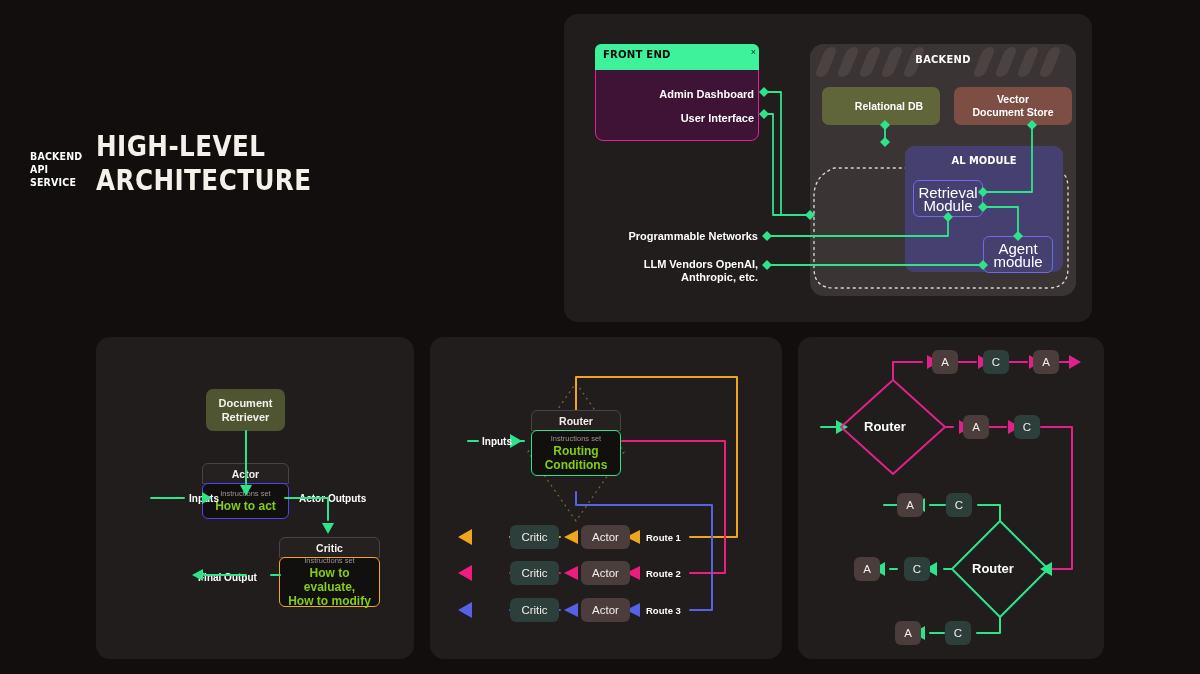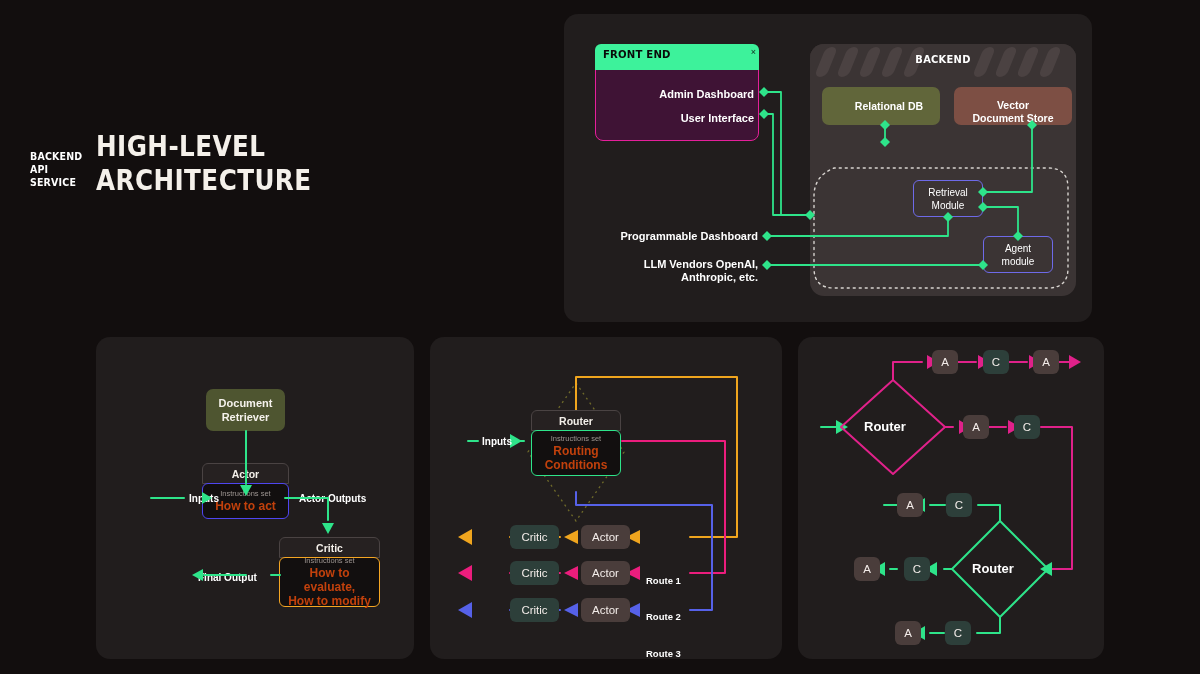--- a/index.html
+++ b/index.html
@@ -96,21 +96,21 @@
     letter-spacing: 0.3px;
     transform: scaleX(0.9);
   }
   .db-box {
     position: absolute; border-radius: 7px;
     display: flex; align-items: center; justify-content: center;
     text-align: center; font-size: 10.5px; font-weight: 700;
     color: #fff; line-height: 13px; padding: 0 4px;
   }
   #db-rel { left: 12px; top: 43px; width: 118px; height: 38px; background: #61663a; }
-  #db-vec { left: 144px; top: 43px; width: 118px; height: 38px; background: #7d4f44; align-items: flex-end; }
+  #db-vec { left: 144px; top: 43px; width: 118px; height: 38px; background: #7d4f44; }
 
   
   #api-boundary {
     position: absolute; left: 2px; top: 96px; width: 258px; height: 150px;
   }
   #api-label {
     position: absolute; left: 30px; top: 150px;
     font-family: "DejaVu Sans", sans-serif;
     font-weight: 700; font-size: 10.5px; line-height: 13px;
     color: #fff; letter-spacing: 0.2px;
@@ -123,21 +123,21 @@
   #ai-title {
     position: absolute; left: 0; right: 0; top: 8px; text-align: center;
     font-family: "DejaVu Sans", sans-serif;
     font-weight: 700; font-size: 11px; color: #fff;
     transform: scaleX(0.9);
   }
   .ai-box {
     position: absolute; border: 1.5px solid #6e6ae8; border-radius: 6px;
     background: transparent;
     display: flex; align-items: center; justify-content: center;
-    text-align: center; font-size: 10px; line-height: 13px;
+    text-align: center; font-size: 15px; line-height: 13px;
     color: #fff; font-weight: 400;
   }
   #ai-retrieval { left: 913px; top: 180px; width: 70px; height: 37px; }
   #ai-agent     { left: 983px; top: 236px; width: 70px; height: 37px; }
 
   
   .ext-label {
     position: absolute; text-align: right; white-space: pre-line;
     font-size: 11px; font-weight: 700; color: #fff; line-height: 13px;
   }
@@ -161,21 +161,21 @@
     background: #262121; height: 21px;
     display: flex; align-items: center; justify-content: center;
     font-size: 10.5px; font-weight: 700; color: #f3efe9;
   }
   .ic-body {
     border-radius: 6px; background: #120f0f;
     display: flex; flex-direction: column; align-items: center; justify-content: center;
     padding: 3px 6px; text-align: center; margin-top: -1px;
   }
   .ic-small { font-size: 7.5px; color: #9c9490; line-height: 10px; }
-  .ic-main { font-size: 12px; font-weight: 700; color: #c2410c; line-height: 14px; }
+  .ic-main { font-size: 12px; font-weight: 700; color: #84cc16; line-height: 14px; }
   #actor-card { left: 202px; top: 463px; width: 87px; }
   #actor-card .ic-body { border: 1.7px solid #4f46f0; height: 36px; }
   #critic-card { left: 279px; top: 537px; width: 101px; }
   #critic-card .ic-body { border: 1.7px solid #f5a623; height: 50px; }
   #router-card { left: 531px; top: 410px; width: 90px; }
   #router-card .ic-body { border: 1.7px solid #2ee48a; height: 46px; }
 
   .edge-label {
     position: absolute; font-size: 10px; font-weight: 700; color: #fff; white-space: nowrap;
   }
@@ -184,21 +184,21 @@
   .chip {
     position: absolute; border-radius: 6px;
     display: flex; align-items: center; justify-content: center;
     font-size: 11.5px; color: #f3ece9;
   }
   .chip-critic { background: #2d3f3a; }
   .chip-actor  { background: #4a3d3b; }
   .chip-a { background: #4a3d3b; }
   .chip-c { background: #2d3f3a; }
   .route-label {
-    position: absolute; font-size: 9.5px; font-weight: 700; color: #fff; white-space: nowrap; margin-top: 43px;
+    position: absolute; font-size: 9.5px; font-weight: 700; color: #fff; white-space: nowrap;
   }
   .router-text {
     position: absolute; font-size: 13px; font-weight: 700; color: #fff; white-space: nowrap;
   }
 </style>
 </head>
 <body>
 
 <div class="stage">
 
@@ -236,39 +236,42 @@
   </div>
   <div class="abs db-box" id="db-vec" style="left:954px; top:87px; width:118px; height:38px; white-space:pre-line;">
     <span>Vector
 Document Store</span>
   </div>
 
   <div class="abs" id="api-label" style="white-space:pre-line;">BACKEND
 API
 SERVICE</div>
 
+  <div class="abs" id="ai-module">
+    <div id="ai-title">AL MODULE</div>
+  </div>
   <div class="abs ai-box" id="ai-retrieval" style="white-space:pre-line;">
     <span>Retrieval
 Module</span>
   </div>
   <div class="abs ai-box" id="ai-agent" style="white-space:pre-line;">
     <span>Agent
 module</span>
   </div>
 
   <div class="abs" id="frontend">
     <div id="fe-body"></div>
     <div id="fe-tab"></div>
     <div id="fe-tab-label">FRONT END</div>
     <div id="fe-close">×</div>
     <div class="fe-row" id="fe-row-0">Admin Dashboard</div>
     <div class="fe-row" id="fe-row-1">User Interface</div>
   </div>
 
-  <div class="abs ext-label" id="ext-prog" style="white-space:pre-line;">Programmable Dashboard</div>
+  <div class="abs ext-label" id="ext-prog" style="white-space:pre-line;">Programmable Networks</div>
   <div class="abs ext-label" id="ext-llm" style="white-space:pre-line;">LLM Vendors OpenAI,
 Anthropic, etc.</div>
 
   <svg class="ovl">
     <defs>
       <marker id="dia" viewBox="0 0 10 10" refX="5" refY="5" markerWidth="7" markerHeight="7" orient="auto">
         <path d="M5 0 L10 5 L5 10 L0 5 Z" fill="#2ee48a"></path>
       </marker>
     </defs>
     <g fill="none" stroke="#2ee48a" stroke-width="1.8" stroke-linejoin="round" stroke-linecap="round">

